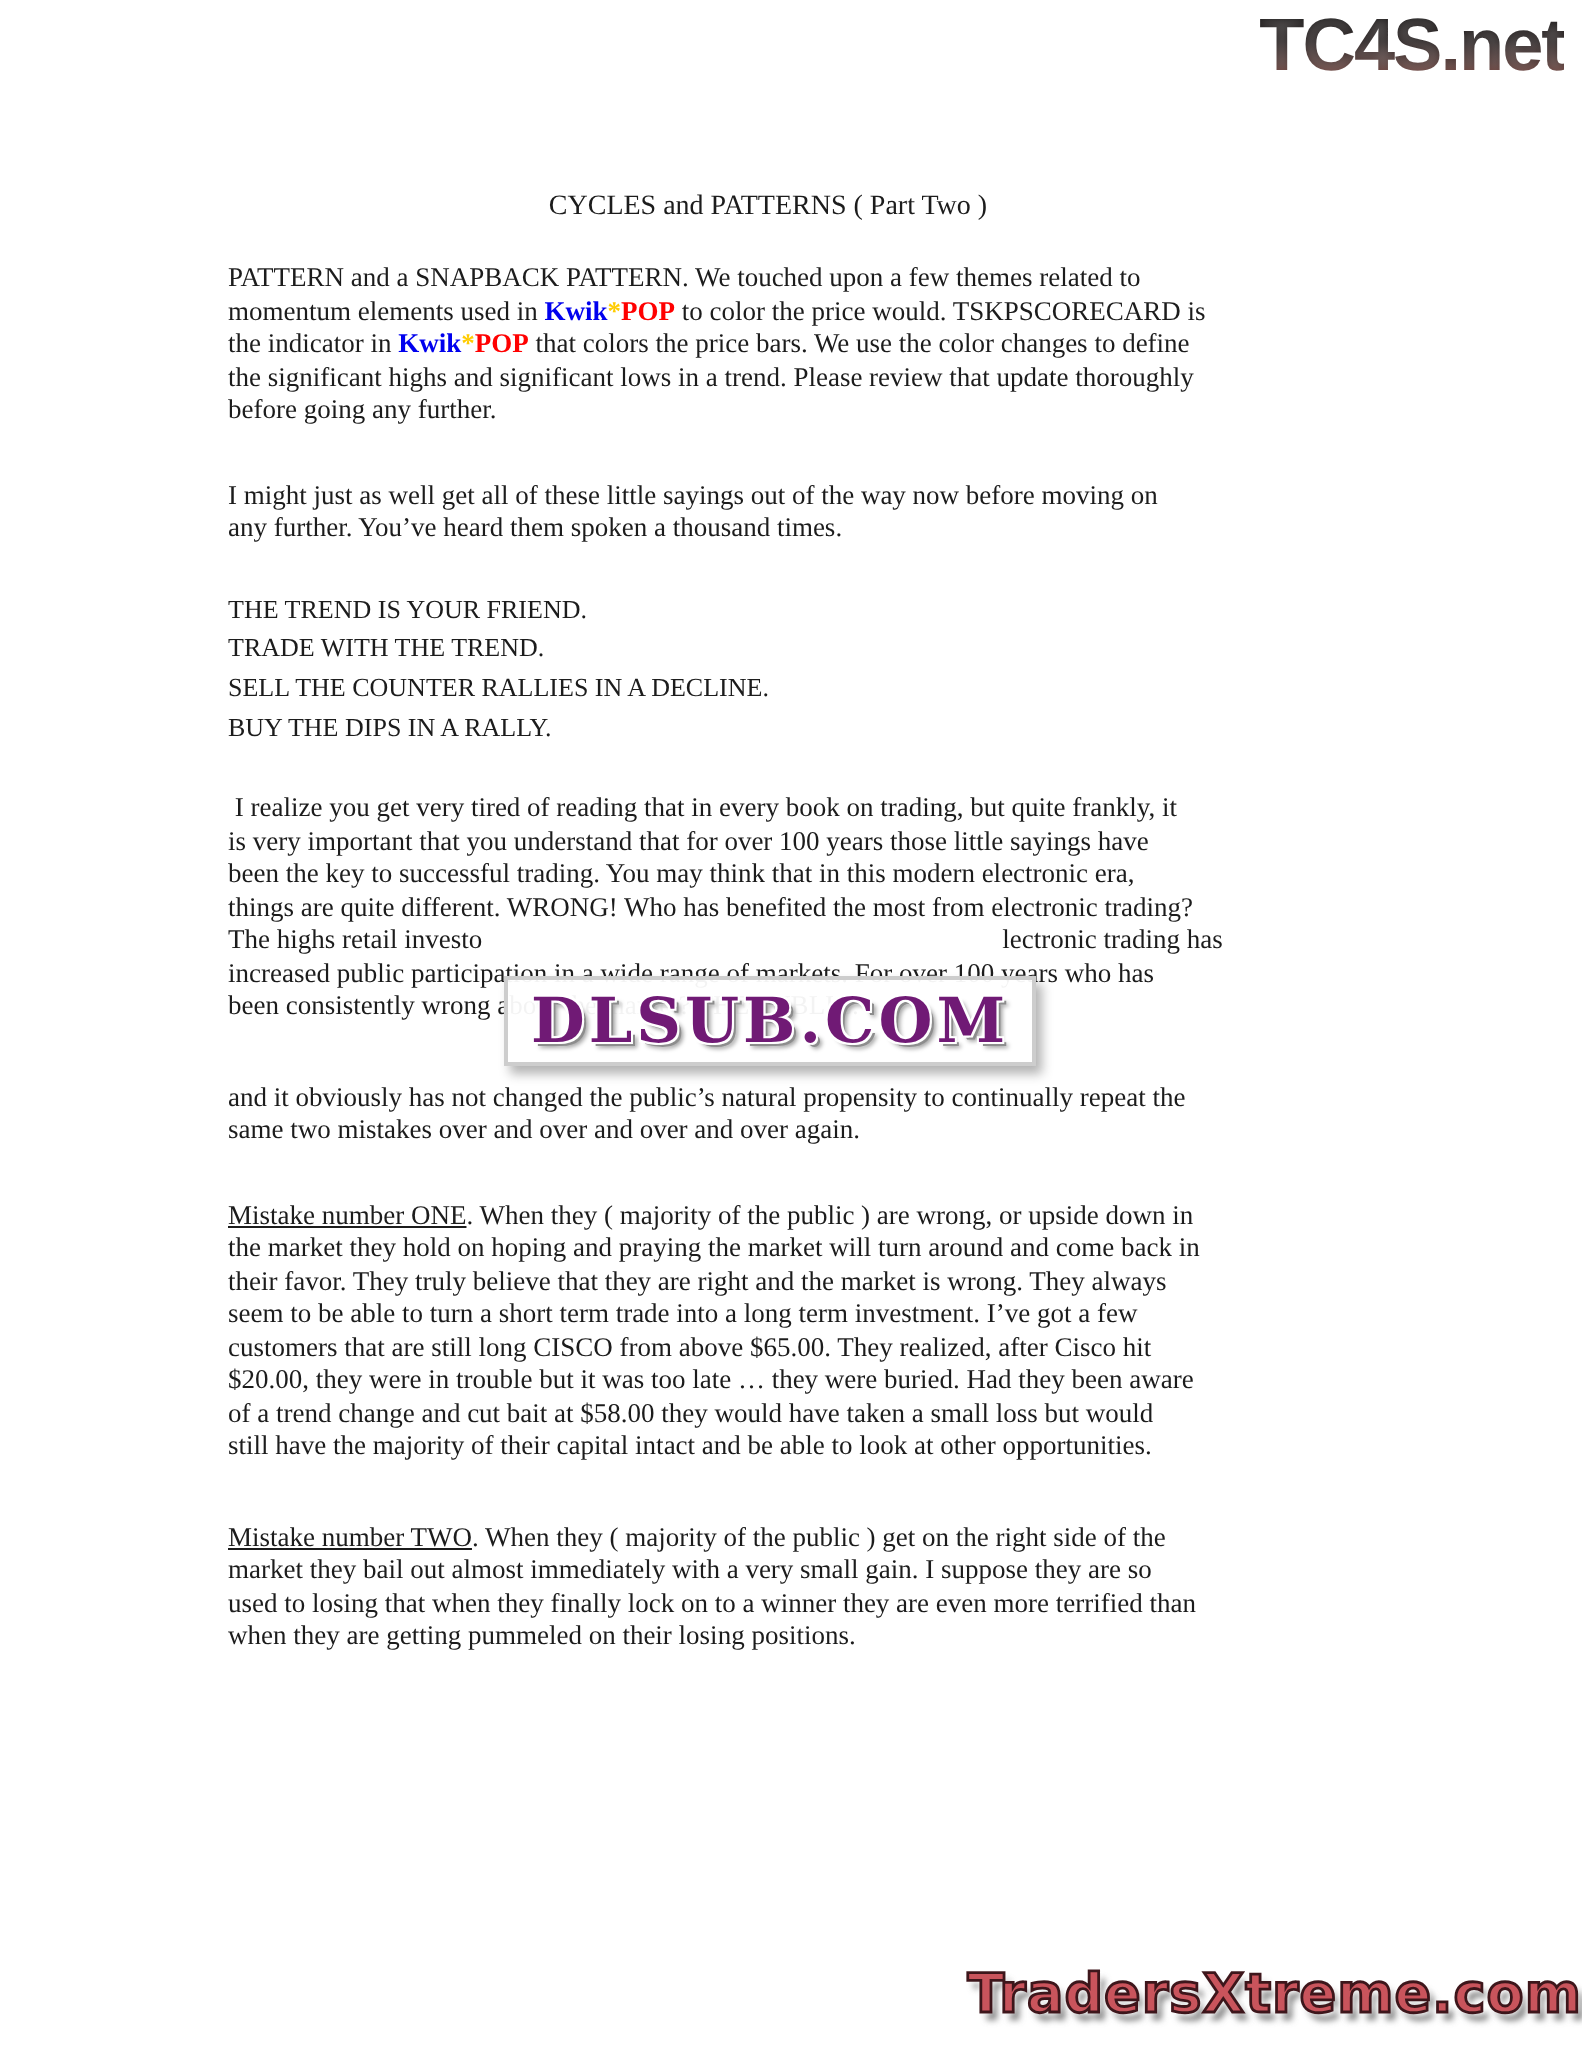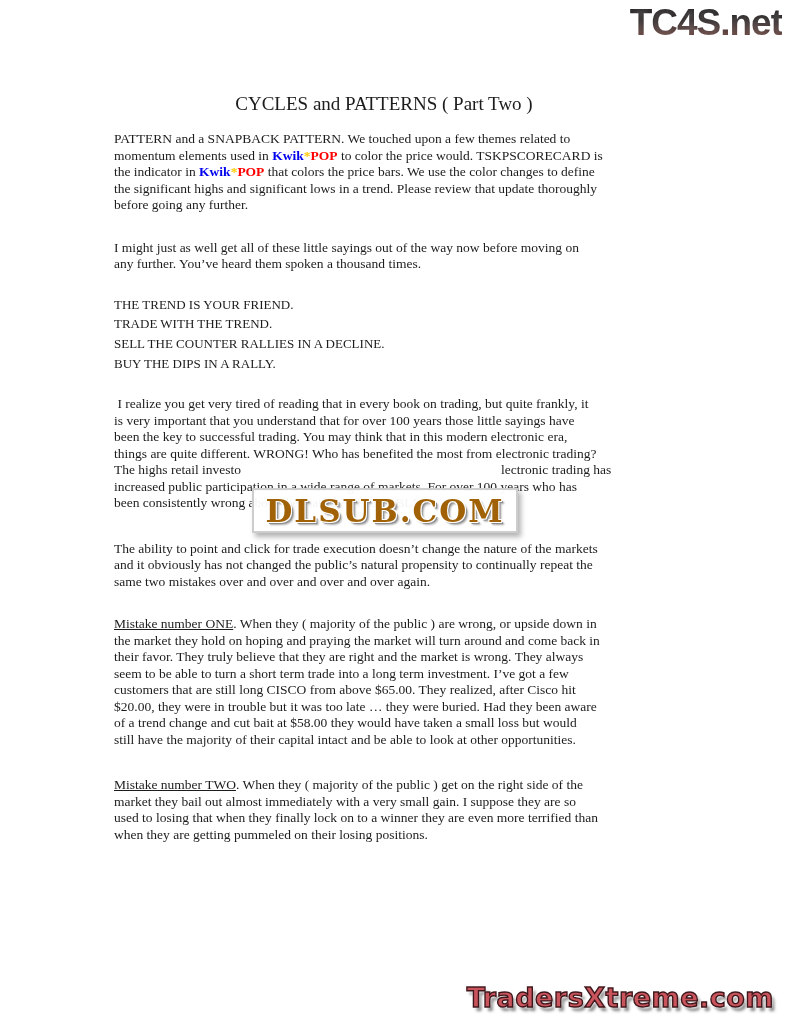--- a/index.html
+++ b/index.html
@@ -16,21 +16,21 @@
     background:linear-gradient(180deg,#161616 0%,#231c1c 45%,#4d3330 70%,#95564e 100%);
     -webkit-background-clip:text; background-clip:text;
     color:transparent;
     text-shadow:0 0 6px rgba(255,255,255,0.25);
   }
 
   
   .content { position:absolute; left:114px; top:95px; width:566px; }
   .title {
     width:540px; text-align:center;
-    font-size:19px; line-height:17px; margin-bottom:19px;
+    font-size:14px; line-height:17px; margin-bottom:19px;
   }
   .para { font-size:13.5px; line-height:16.5px; }
   .ln { white-space:pre; }
   .p1 { margin-bottom:26px; }
   .p2 { margin-bottom:22px; }
   .sayings { font-size:13px; line-height:19.7px; margin-bottom:23px; }
   .p3 { margin-bottom:29px; }
   .p4 { margin-bottom:26px; }
   .p5 { margin-bottom:29px; }
 
@@ -42,30 +42,30 @@
 
   
   .dlsub {
     position:absolute; left:252px; top:488px; width:266px; height:45px;
     background:rgba(255,255,255,0.95);
     border:2px solid #cdcdcd;
     box-shadow:3px 4px 5px rgba(40,40,40,0.35);
     display:flex; align-items:center; justify-content:center;
     font-family:"DejaVu Serif", serif; font-weight:bold;
     font-size:31px; letter-spacing:2px;
-    color:#a16207;
+    color:#701a75;
     text-shadow:
       -1px -1px 0 #ffffff, 1px -1px 0 #ffffff,
       -1px 1px 0 #ffffff, 1px 1px 0 #ffffff,
       2px 2px 0 #8d8d8d, 3px 3px 2px #a5a5a5;
   }
 
   
   .traders {
-    position:absolute; right:17px; bottom:11px;
+    position:absolute; right:0; bottom:11px;
     font-family:"DejaVu Sans", sans-serif; font-weight:bold;
     font-size:27px; letter-spacing:0.5px;
     color:#c9545c;
     -webkit-text-stroke:1.4px #3d161b;
     text-shadow:
       0 0 3px #ffffff, 0 0 4px #ffffff,
       3px 4px 3px rgba(90,90,90,0.75);
   }
 </style>
 </head>
@@ -103,21 +103,20 @@
       <div class="ln"> I realize you get very tired of reading that in every book on trading, but quite frankly, it</div>
       <div class="ln">is very important that you understand that for over 100 years those little sayings have</div>
       <div class="ln">been the key to successful trading. You may think that in this modern electronic era,</div>
       <div class="ln">things are quite different. WRONG! Who has benefited the most from electronic trading?</div>
       <div class="ln"><span>The highs retail investo</span><span class="gapfill"></span><span>lectronic trading has</span></div>
       <div class="ln">increased public participation in a wide range of markets. For over 100 years who has</div>
       <div class="ln">been consistently wrong about the market? THE PUBLIC.</div>
     </div>
 
     <div class="para p4">
-      <div class="ln">The ability to point and click for trade execution doesn’t change the nature of the markets</div>
       <div class="ln">and it obviously has not changed the public’s natural propensity to continually repeat the</div>
       <div class="ln">same two mistakes over and over and over and over again.</div>
     </div>
 
     <div class="para p5">
       <div class="ln"><span class="u">Mistake number ONE</span><span>. When they ( majority of the public ) are wrong, or upside down in</span></div>
       <div class="ln">the market they hold on hoping and praying the market will turn around and come back in</div>
       <div class="ln">their favor. They truly believe that they are right and the market is wrong. They always</div>
       <div class="ln">seem to be able to turn a short term trade into a long term investment. I’ve got a few</div>
       <div class="ln">customers that are still long CISCO from above $65.00. They realized, after Cisco hit</div>

